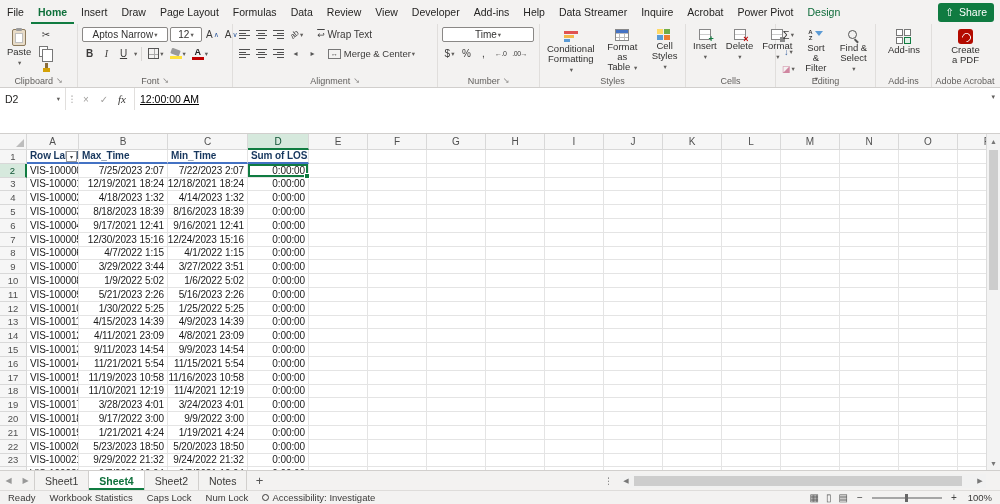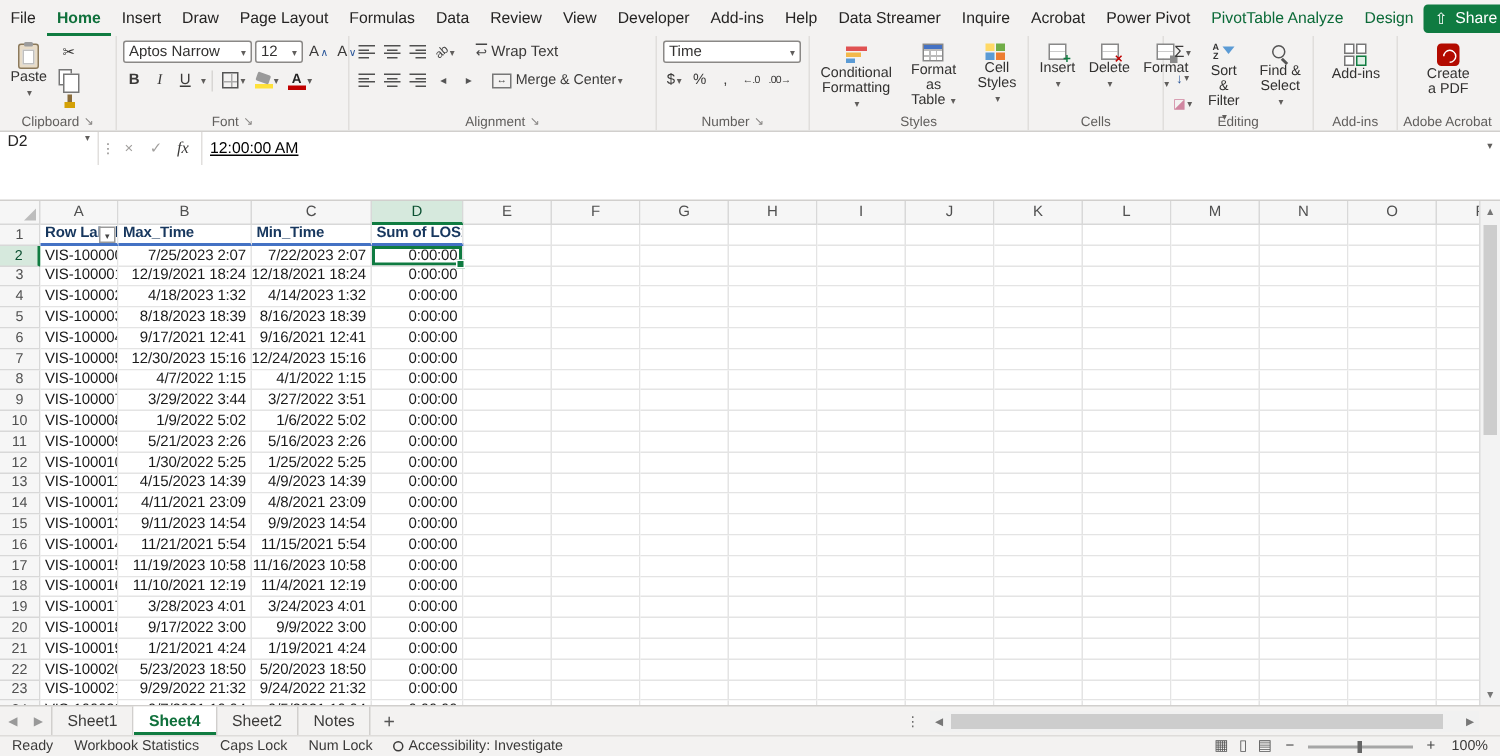--- a/index.html
+++ b/index.html
@@ -21,21 +21,21 @@
   .rgroup-label { position:absolute; bottom:0; left:0; right:0; height:13px; display:flex; align-items:center; justify-content:center; gap:3px; font-size:9px; color:#605e5c; }
   .launcher { font-size:8px; color:#8a8886; }
   .dd { font-size:6.5px; color:#605e5c; margin-left:1px; }
   .bigbtn { display:flex; flex-direction:column; align-items:center; justify-content:flex-start; gap:1px; padding:2px 3px; border-radius:3px; font-size:9.5px; color:#323130; text-align:center; line-height:10px; }
   .bigbtn .lbl { line-height:10px; }
   .gcol { display:flex; flex-direction:column; gap:4px; }
   .srow { display:flex; align-items:center; gap:2px; }
   .sbtn { min-width:15px; height:15px; display:inline-flex; align-items:center; justify-content:center; font-size:10px; color:#3b3a39; border-radius:2px; padding:0 2px; }
   .sbtn.b{font-weight:bold} .sbtn.i{font-style:italic;font-family:"Liberation Serif",serif} .sbtn.u{text-decoration:underline}
   .vsep { width:1px; height:14px; background:#d8d6d4; margin:0 2px; }
-  .combo { background:#fff; border:1px solid #8a8886; border-radius:2px; height:15px; display:flex; align-items:center; justify-content:space-between; font-size:10px; padding:0 3px; color:#323130; }
+  .combo { background:#fff; border:1px solid #8a8886; border-radius:2px; height:15px; display:flex; align-items:center; justify-content:center; font-size:10px; padding:0 3px; color:#323130; }
   .tinytxt { font-size:7px; letter-spacing:-0.5px; }
   .sup { font-size:7px; margin-left:1px; color:#c00000; }
   .sup.blue { color:#2b579a; }
 
   
   .icon-clipboard { width:14px; height:17px; border:1px solid #8c7a5c; background:#e8dcc8; border-radius:2px; position:relative; display:block; }
   .icon-clipboard::before { content:""; position:absolute; left:3px; top:-2px; width:6px; height:3px; background:#9c9c9c; border-radius:1px; }
   .icon-clipboard::after { content:""; position:absolute; left:2px; top:3px; right:2px; bottom:2px; background:#fff; border:1px solid #bfbfbf; }
   .icon-copy { width:9px; height:11px; border:1px solid #777; background:#fff; position:relative; display:inline-block; }
   .icon-copy::after { content:""; position:absolute; left:2px; top:2px; width:9px; height:11px; border:1px solid #777; background:#fff; }
@@ -84,21 +84,21 @@
   .icon-find::after { content:""; position:absolute; right:1px; bottom:1px; width:5px; height:1.5px; background:#555; transform:rotate(45deg); }
   .icon-addins { display:inline-flex; flex-wrap:wrap; width:17px; gap:1px; }
   .icon-addins i { width:7px; height:7px; border:1px solid #777; display:block; background:#fff; }
   .icon-addins i.g { border-color:#107c41; background:#dff0e6; }
   .icon-pdf { width:15px; height:15px; border-radius:3px; background:#b30b00; display:inline-block; position:relative; }
   .icon-pdf::after { content:""; position:absolute; left:4px; top:4px; width:7px; height:7px; border:1.5px solid #fff; border-bottom-color:transparent; border-radius:50%; transform:rotate(45deg); }
   .sigma { font-size:11px; }
 
   
   .formulabar { position:absolute; top:88px; left:0; width:100%; height:46px; background:#fff; border-bottom:1px solid #d1cfcd; }
-  .namebox { position:absolute; left:0; top:0; width:66px; height:22px; display:flex; align-items:flex-start; justify-content:space-between; padding:0 5px; font-size:10.5px; color:#252423; border-right:1px solid #e1dfdd; }
+  .namebox { position:absolute; left:0; top:0; width:66px; height:22px; display:flex; align-items:center; justify-content:space-between; padding:0 5px; font-size:10.5px; color:#252423; border-right:1px solid #e1dfdd; }
   .fb-dots { position:absolute; left:66px; top:0; width:12px; height:22px; display:flex; align-items:center; justify-content:center; color:#8a8886; font-size:9px; }
   .fb-btns { position:absolute; left:78px; top:0; height:22px; display:flex; align-items:center; gap:2px; padding-right:4px; border-right:1px solid #e1dfdd; }
   .fbtn { width:16px; height:18px; display:flex; align-items:center; justify-content:center; font-size:10px; color:#a19f9d; }
   .fbtn.fx { font-style:italic; font-family:"Liberation Serif", serif; color:#3b3a39; font-size:11px; }
   .fvalue { position:absolute; left:140px; top:0; height:22px; line-height:22px; font-size:10.5px; color:#000;text-decoration:underline; }
   .fexpand { position:absolute; right:5px; top:5px; font-size:7px; color:#605e5c; }
 
   
   #grid { position:absolute; top:134px; left:0; width:986px; height:336px; display:grid; grid-template-rows:16px repeat(24, 13.8px); overflow:hidden; background:#fff; }
   .gcorner { background:#f6f6f6; border-right:1px solid #d8d8d8; border-bottom:1px solid #d8d8d8; position:relative; }
@@ -160,21 +160,20 @@
       <div class="menu-tab">Data</div>
       <div class="menu-tab">Review</div>
       <div class="menu-tab">View</div>
       <div class="menu-tab">Developer</div>
       <div class="menu-tab">Add-ins</div>
       <div class="menu-tab">Help</div>
       <div class="menu-tab">Data Streamer</div>
       <div class="menu-tab">Inquire</div>
       <div class="menu-tab">Acrobat</div>
       <div class="menu-tab">Power Pivot</div>
-      <div class="menu-tab contextual">PivotTable Analyze</div>
       <div class="menu-tab contextual">Design</div>
     </div>
   <div class="menubar-right">
     <div class="share-btn">
       <span>⇧</span>
       <span>Share</span>
 
     </div>
   </div>
 </div>

